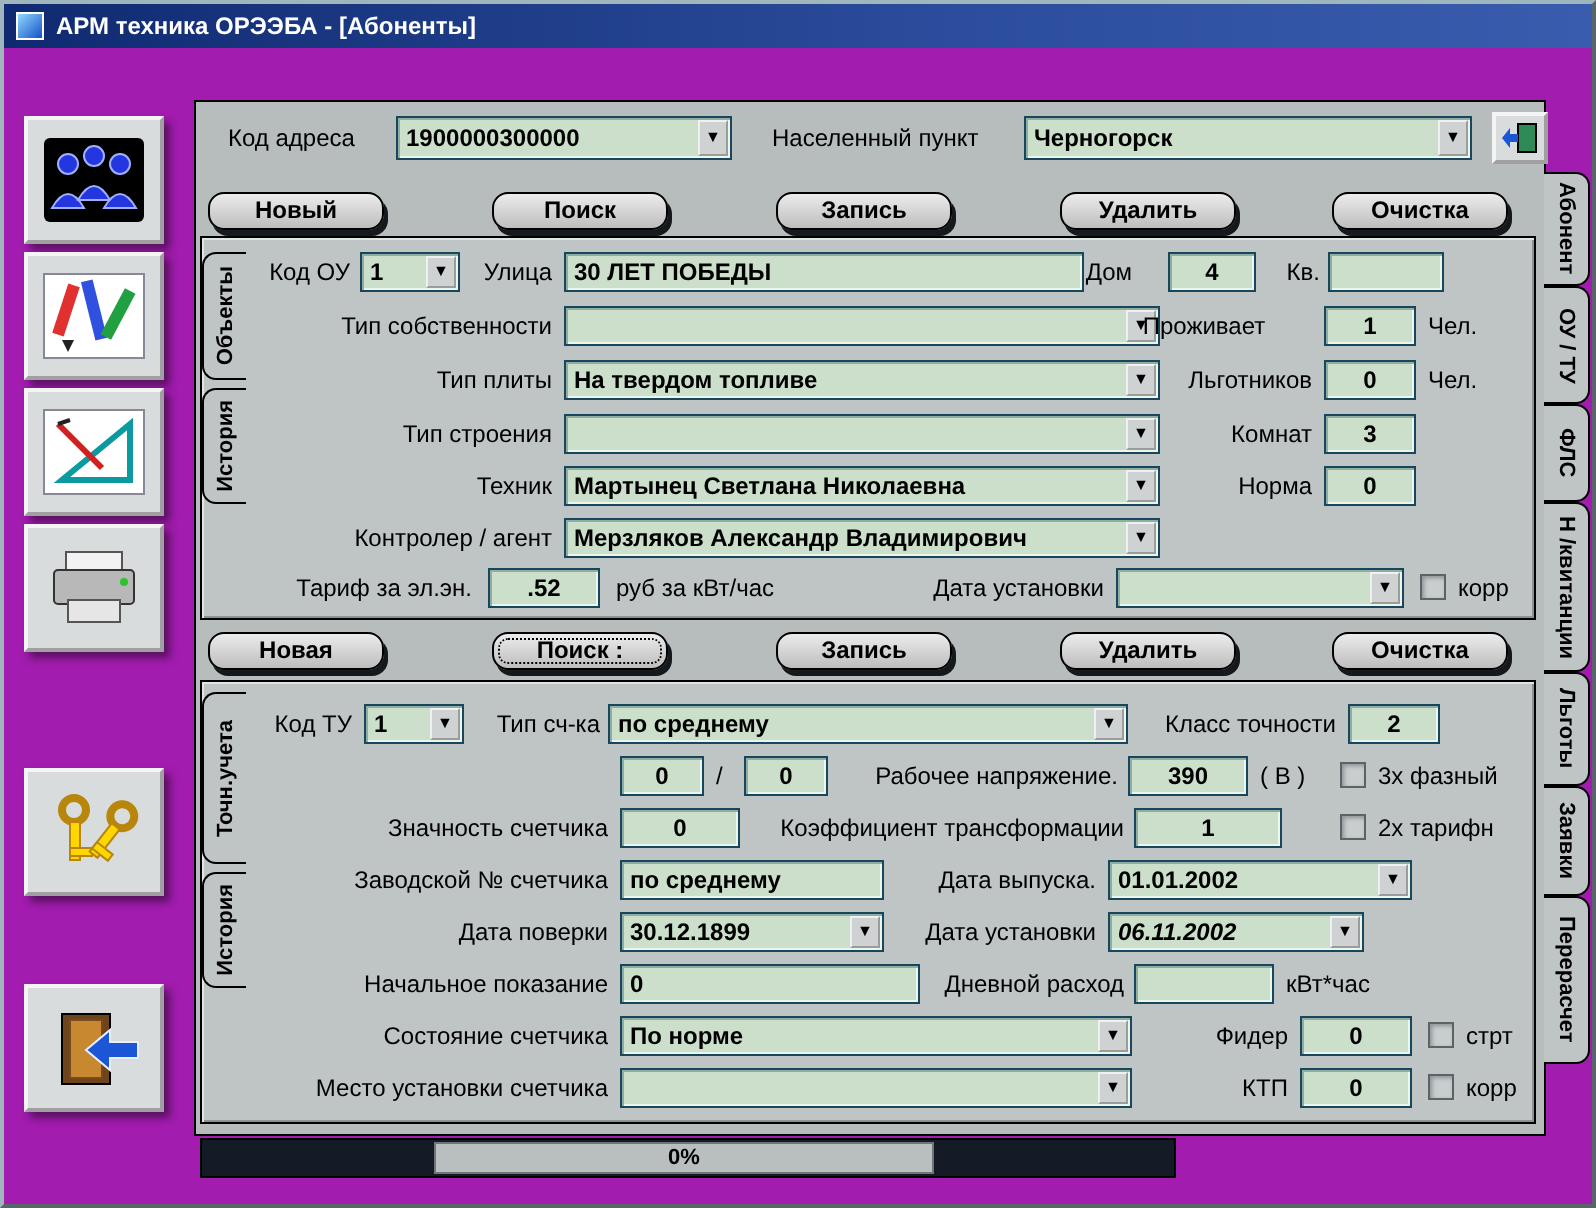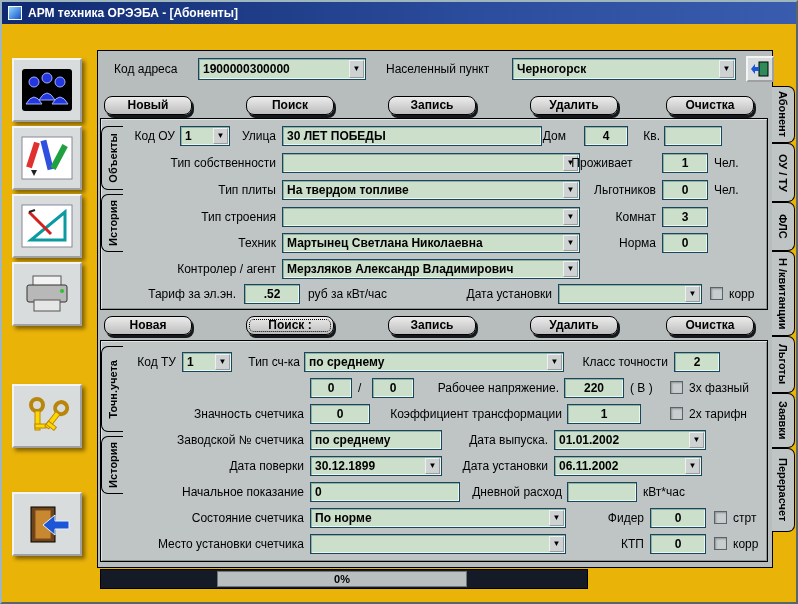--- a/index.html
+++ b/index.html
@@ -1,17 +1,17 @@
 <!DOCTYPE html>
 <html><head>
 <meta charset="utf-8">
 <style>
   * { box-sizing: border-box; }
   body { margin:0; background:#4a4a4a; font-family:"Liberation Sans", sans-serif; }
-  .window { position:relative; width:798px; height:604px; background:#eab308;
+  .window { position:relative; width:798px; height:604px; background:#a21caf;
             border:2px outset #9fb6bd; overflow:hidden; }
   .titlebar { position:absolute; left:0; top:0; width:100%; height:22px;
               background:linear-gradient(90deg,#0f2a70,#2c4d9d 60%,#3a5cae);
               color:#fff; font-weight:bold; font-size:12px; line-height:22px; padding-left:26px; }
   .title-icon { position:absolute; left:6px; top:4px; width:14px; height:14px;
                 background:linear-gradient(135deg,#8fd8ff,#1452c8); border:1px solid #fff; }
   .side-btn { position:absolute; left:10px; width:70px; height:64px; background:#d9dcdc;
               border:2px outset #f4f4f4; box-shadow:3px 3px 4px rgba(0,0,0,.45);
               display:flex; align-items:center; justify-content:center; }
   .main-panel { position:absolute; left:95px; top:48px; width:676px; height:518px;
@@ -266,21 +266,21 @@
     <span>по среднему</span>
     <span class="arrow">▼</span>
   </div>
   <div class="lbl r" style="left:566px;top:350px;width:100px;">Класс точности</div>
   <div class="field" style="left:672px;top:350px;width:46px;text-align:center;">2</div>
 
   <div class="field" style="left:308px;top:376px;width:42px;text-align:center;">0</div>
   <div class="lbl" style="left:356px;top:376px;width:10px;">/</div>
   <div class="field" style="left:370px;top:376px;width:42px;text-align:center;">0</div>
   <div class="lbl r" style="left:415px;top:376px;width:142px;">Рабочее напряжение.</div>
-  <div class="field" style="left:562px;top:376px;width:60px;text-align:center;">220</div>
+  <div class="field" style="left:562px;top:376px;width:60px;text-align:center;">390</div>
   <div class="lbl" style="left:628px;top:376px;width:36px;">( В )</div>
   <div class="chk" style="left:668px;top:379px;"></div>
   <div class="lbl" style="left:687px;top:376px;width:76px;">3х фазный</div>
 
   <div class="lbl r" style="left:130px;top:402px;width:172px;">Значность счетчика</div>
   <div class="field" style="left:308px;top:402px;width:60px;text-align:center;">0</div>
   <div class="lbl r" style="left:360px;top:402px;width:200px;">Коэффициент трансформации</div>
   <div class="field" style="left:565px;top:402px;width:74px;text-align:center;">1</div>
   <div class="chk" style="left:668px;top:405px;"></div>
   <div class="lbl" style="left:687px;top:402px;width:76px;">2х тарифн</div>
@@ -292,21 +292,21 @@
     <span>01.01.2002</span>
     <span class="arrow">▼</span>
   </div>
 
   <div class="lbl r" style="left:130px;top:454px;width:172px;">Дата поверки</div>
   <div class="field combo" style="left:308px;top:454px;width:132px;">
     <span>30.12.1899</span>
     <span class="arrow">▼</span>
   </div>
   <div class="lbl r" style="left:444px;top:454px;width:102px;">Дата установки</div>
-  <div class="field combo" style="left:552px;top:454px;width:148px;">
+  <div class="field combo" style="left:552px;top:454px;width:128px;font-style:italic;">
     <span>06.11.2002</span>
     <span class="arrow">▼</span>
   </div>
 
   <div class="lbl r" style="left:130px;top:480px;width:172px;">Начальное показание</div>
   <div class="field" style="left:308px;top:480px;width:150px;">0</div>
   <div class="lbl r" style="left:448px;top:480px;width:112px;">Дневной расход</div>
   <div class="field" style="left:565px;top:480px;width:70px;"></div>
   <div class="lbl" style="left:641px;top:480px;width:60px;">кВт*час</div>
 

